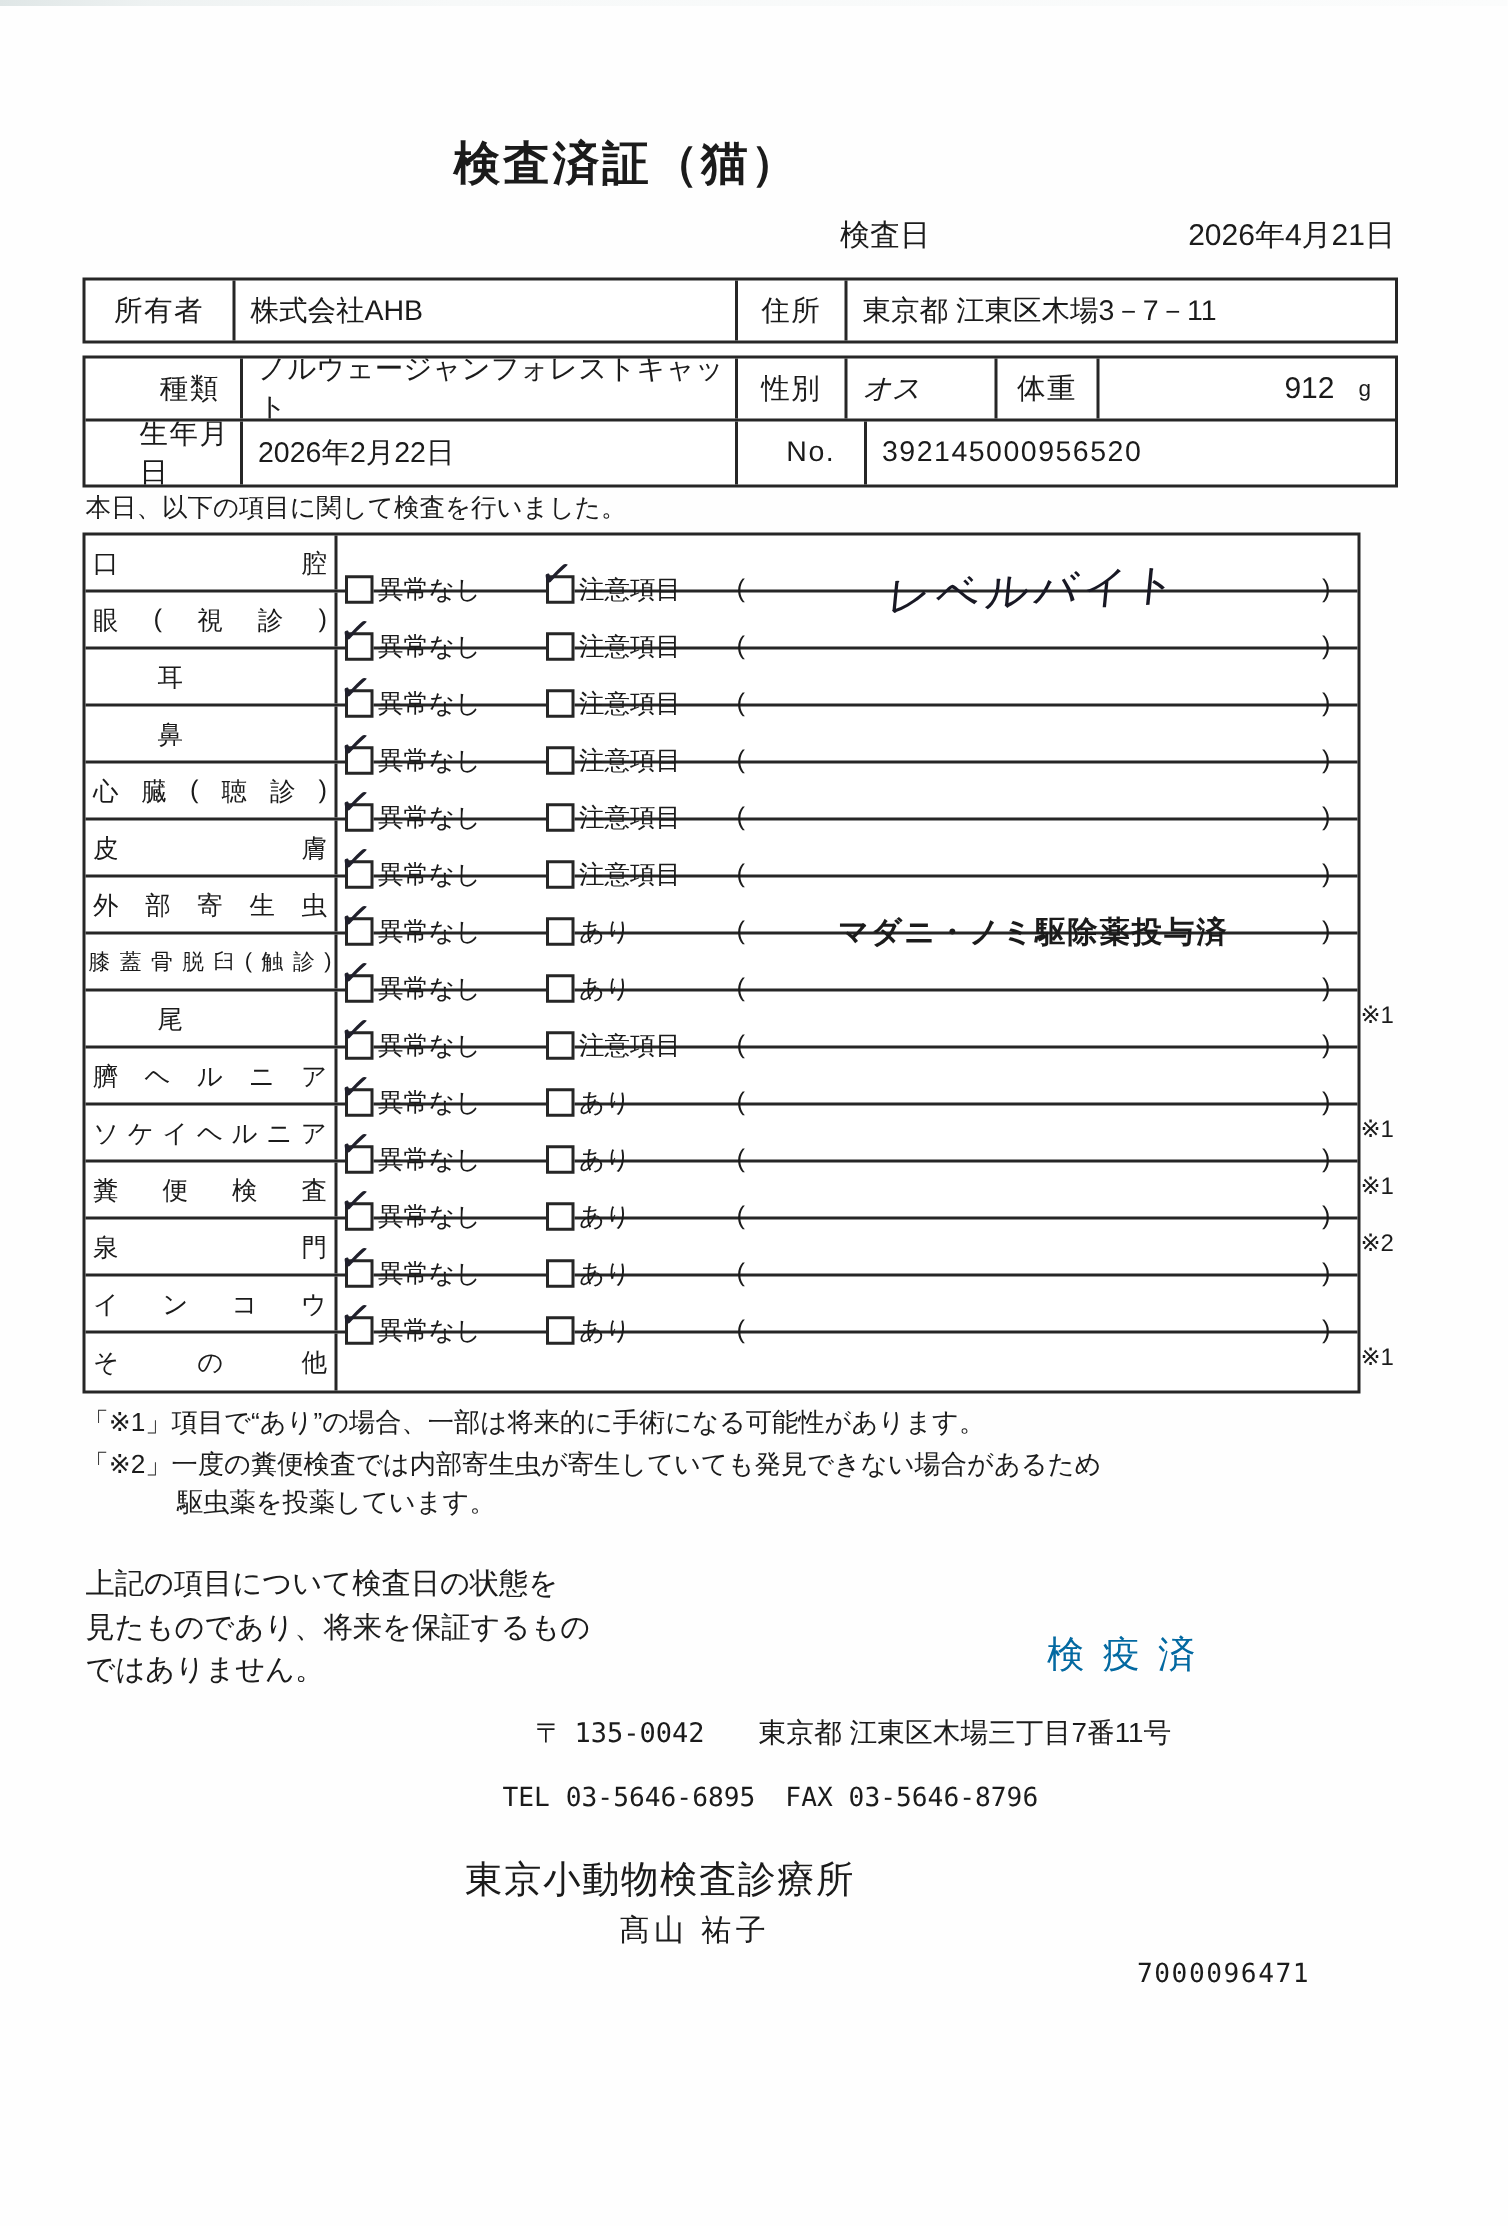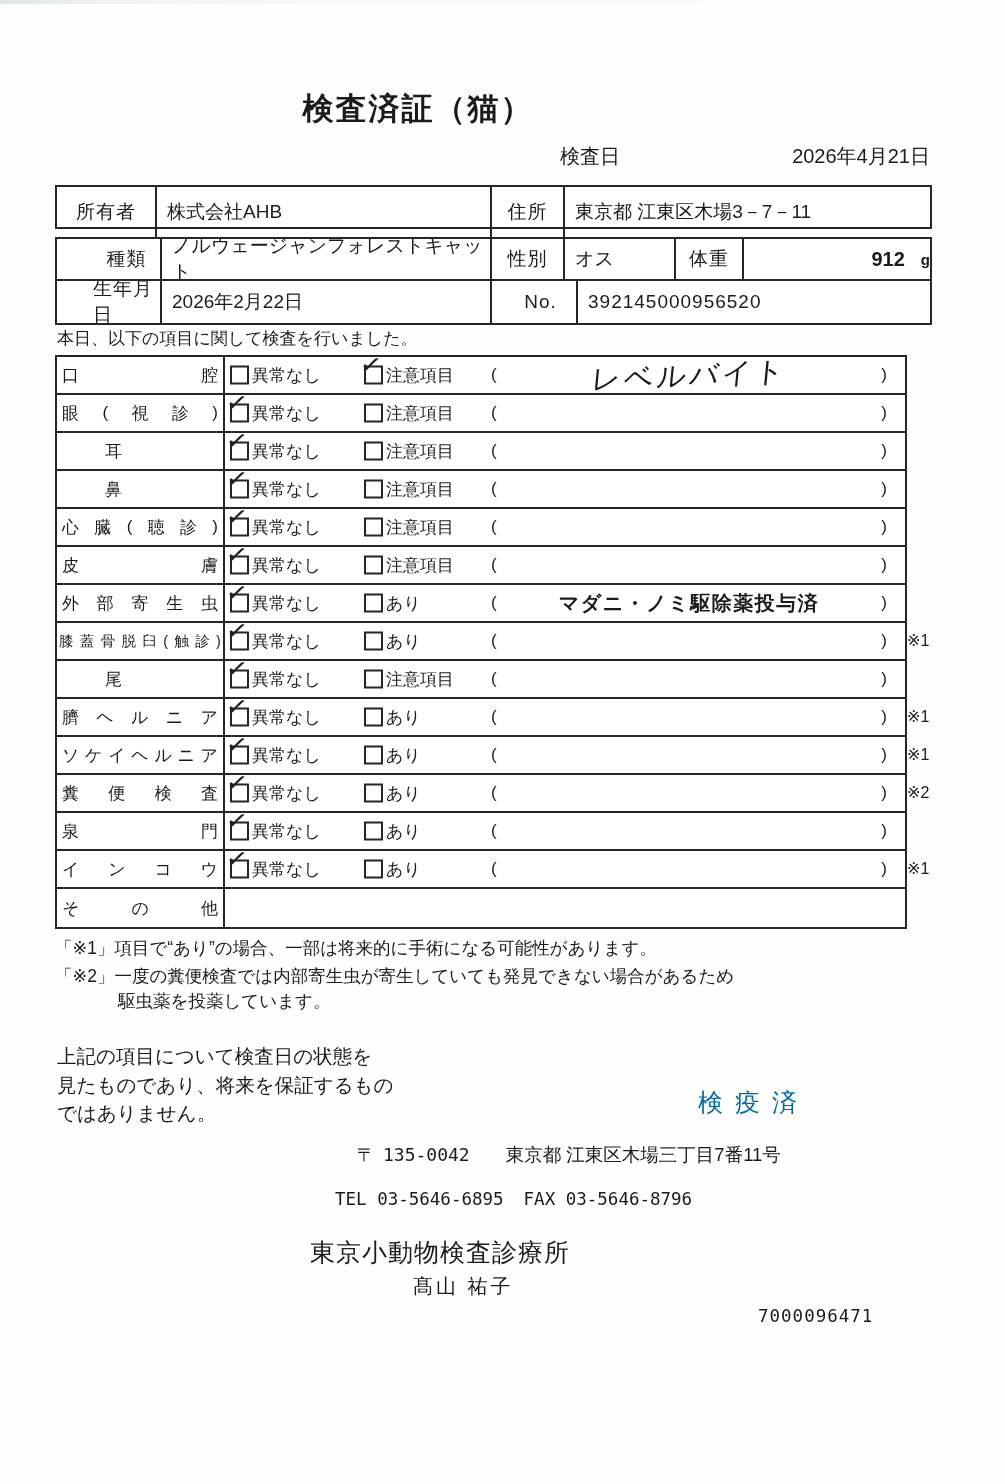--- a/index.html
+++ b/index.html
@@ -13,48 +13,48 @@
   
   .title{position:absolute;top:88px;left:0;width:836px;text-align:center;
     font-size:31px;font-weight:700;letter-spacing:2px;}
   .date-row{position:absolute;top:143px;left:0;width:1005px;height:28px;}
   .date-label{position:absolute;left:560px;font-size:20px;}
   .date-value{position:absolute;right:75px;font-size:20px;}
   
   .tbl{position:absolute;left:55px;width:877px;border:2px solid #262626;box-sizing:border-box;background:#fff;}
   .tbl1{top:185px;height:44px;}
   .tbl2{top:237px;height:88px;}
-  .trow{display:flex;height:50px;box-sizing:border-box;}
+  .trow{display:flex;height:40px;box-sizing:border-box;}
   .tbl2 .trow{height:42px;}
   .tbl2 .trow:first-child{border-bottom:2px solid #262626;}
   .tcell{box-sizing:border-box;display:flex;align-items:center;overflow:hidden;}
   .tcell.lab{justify-content:center;font-size:19px;letter-spacing:1px;}
   .tcell.val{padding-left:10px;font-size:19px;}
   .br{border-right:2px solid #262626;}
   .w-lab1{width:100px;}  .w-val1{width:335px;}  .w-lab2{width:73px;}  .w-val2{flex:1;}
-  .w-lab3{width:105px;padding-left:36px;}  .w-val3{width:330px;}  .w-sex{width:111px;}  .w-wlab{width:68px;}
+  .w-lab3{width:105px;padding-left:36px;}  .w-val3{width:330px;}  .w-sex{width:100px;font-style:italic;}  .w-wlab{width:68px;}
   .breed{font-size:16px;}
-  .weight-cell{flex:1;justify-content:flex-end;padding-right:0;font-size:20px;font-weight:bold;}
+  .weight-cell{flex:1;justify-content:flex-end;padding-right:16px;font-size:20px;}
   .weight-unit{font-size:15px;margin-left:16px;}
   .no-label{font-size:16px;letter-spacing:0;margin-left:13px;}
   .no-value{font-size:20px;letter-spacing:1px;}
   .birth-label{font-size:18px;letter-spacing:0;}
   
   .intro{position:absolute;top:327px;left:57px;font-size:17px;}
   
   .checklist{position:absolute;top:355px;left:55px;width:852px;border:2px solid #262626;
     box-sizing:border-box;background:#fff;}
   .cl-row{display:flex;height:38px;border-bottom:2px solid #262626;position:relative;box-sizing:border-box;}
   .cl-row:last-child{border-bottom:none;}
   .cl-label{width:168px;border-right:2px solid #262626;box-sizing:border-box;
     font-size:17px;overflow:hidden;}
   .cl-label.dist{display:flex;justify-content:space-between;align-items:center;padding:0 5px;}
   .cl-label.single{display:flex;align-items:center;padding-left:48px;}
   .cl-label.tight{font-size:14.5px;padding:0 2px;}
-  .cl-main{flex:1;position:relative;}
+  .cl-main{flex:1;position:relative;margin-top:36px;}
   .cbg{position:absolute;top:50%;transform:translateY(-50%);display:flex;align-items:center;cursor:pointer;}
   .cb1{left:5px;}
   .cb2{left:139px;}
   .box{width:15px;height:15px;border:2px solid #262626;display:inline-block;background:#fff;}
   .check{display:none;position:absolute;left:-4px;top:-14px;font-size:26px;font-weight:500;
     color:#20202c;transform:rotate(9deg);pointer-events:none;}
   .cbg[data-checked="true"] .check{display:block;}
   .cbl{margin-left:3px;font-size:17px;}
   .paren{position:absolute;left:266px;width:396px;top:0;height:100%;
     display:flex;justify-content:space-between;align-items:center;font-size:17px;}

